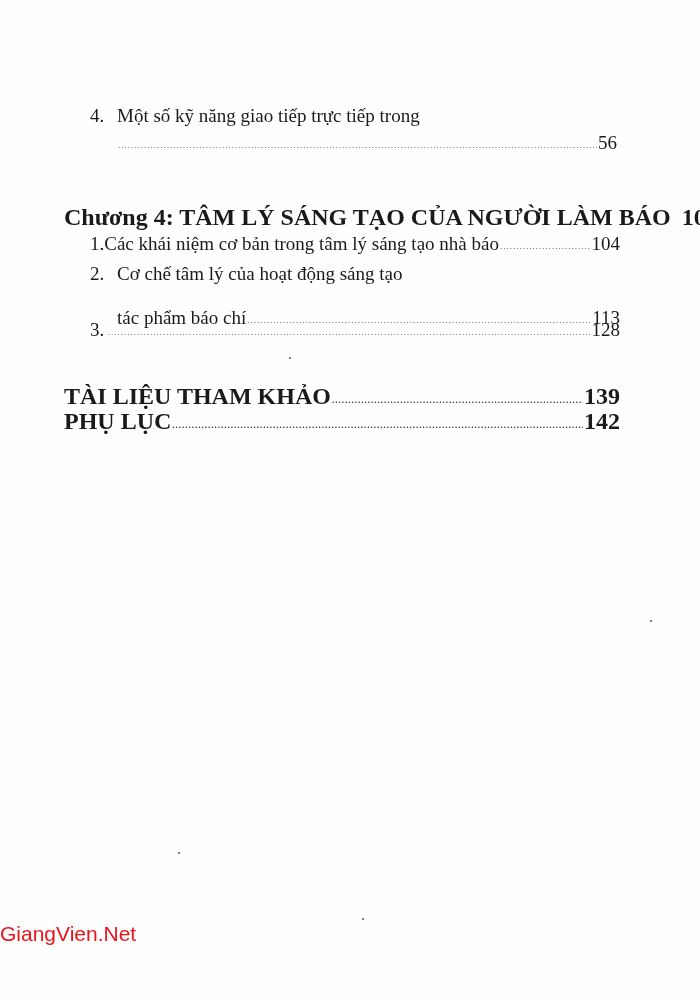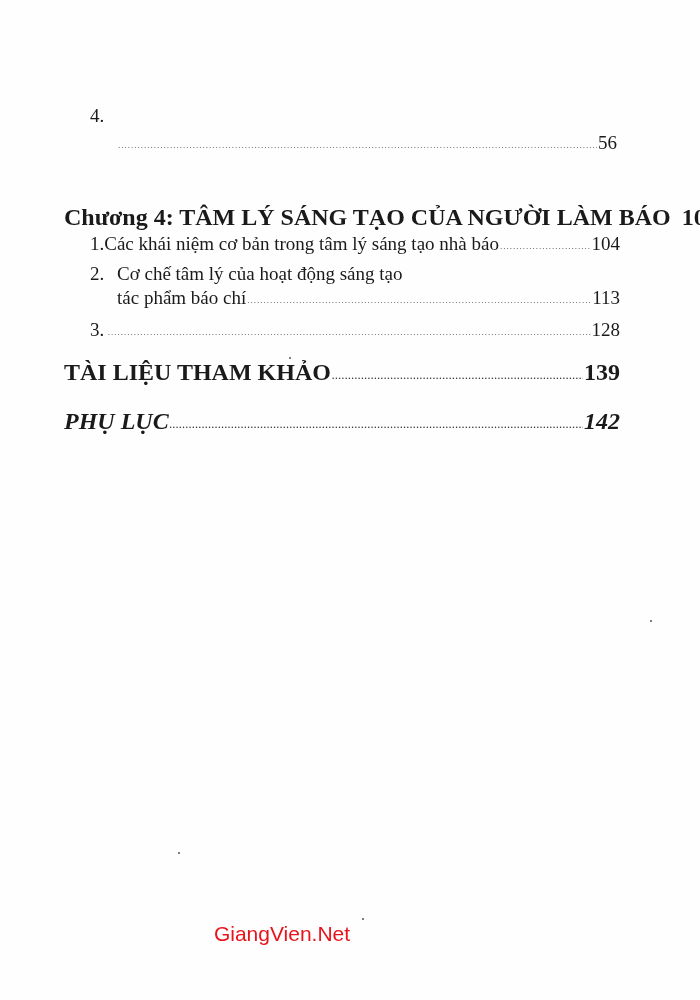--- a/index.html
+++ b/index.html
@@ -52,39 +52,39 @@
     .bold {
       font-weight: bold;
     }
     .chapter {
       font-size: 24px;
     }
     .watermark {
       position: absolute;
       left: 0; width: 564px;
       top: 922px;
-      text-align: center;
       font-family: "Liberation Sans", "DejaVu Sans", sans-serif;
       font-size: 21px;
       color: #e8141c;
     }
     .speck {
       position: absolute;
       width: 2px; height: 2px;
       border-radius: 1px;
       background: #555;
     }
   </style>
 </head>
 <body>
 
 <div class="page">
 
   <div class="toc-line" style="left:90px; top:104px; width:530px;">
     <span class="num">4.</span>
+    <span>Một số kỹ năng giao tiếp trực tiếp trong</span>
   </div>
   <div class="toc-line" style="left:117px; top:131px; width:500px;">
     <span class="dots"></span>
     <span class="page-num">56</span>
   </div>
 
   <div class="toc-line bold chapter" style="left:64px; top:205px; width:556px;">
     <span>Chương 4: TÂM LÝ SÁNG TẠO CỦA NGƯỜI LÀM BÁO</span>
     <span class="dots" style="margin-left:10px;"></span>
     <span class="page-num">104</span>
@@ -94,39 +94,39 @@
     <span class="num">1.</span>
     <span>Các khái niệm cơ bản trong tâm lý sáng tạo nhà báo</span>
     <span class="dots"></span>
     <span class="page-num">104</span>
   </div>
 
   <div class="toc-line" style="left:90px; top:262px; width:530px;">
     <span class="num">2.</span>
     <span>Cơ chế tâm lý của hoạt động sáng tạo</span>
   </div>
-  <div class="toc-line" style="left:117px; top:286px; width:503px;">
+  <div class="toc-line" style="left:117px; top:306px; width:503px;">
     <span>tác phẩm báo chí</span>
     <span class="dots"></span>
     <span class="page-num">113</span>
   </div>
 
   <div class="toc-line" style="left:90px; top:318px; width:530px;">
     <span class="num">3.</span>
     <span class="dots"></span>
     <span class="page-num">128</span>
   </div>
 
-  <div class="toc-line bold chapter" style="left:64px; top:360px; width:556px;">
+  <div class="toc-line bold chapter" style="left:64px; top:384px; width:556px;">
     <span>TÀI LIỆU THAM KHẢO</span>
     <span class="dots"></span>
     <span class="page-num">139</span>
   </div>
 
-  <div class="toc-line bold chapter" style="left:64px; top:409px; width:556px;font-style:italic;">
+  <div class="toc-line bold chapter" style="left:64px; top:409px; width:556px;">
     <span>PHỤ LỤC</span>
     <span class="dots"></span>
     <span class="page-num">142</span>
   </div>
 
   <div class="speck" style="left:289px; top:357px;"></div>
   <div class="speck" style="left:650px; top:620px;"></div>
   <div class="speck" style="left:178px; top:852px;"></div>
   <div class="speck" style="left:362px; top:918px;"></div>
 

